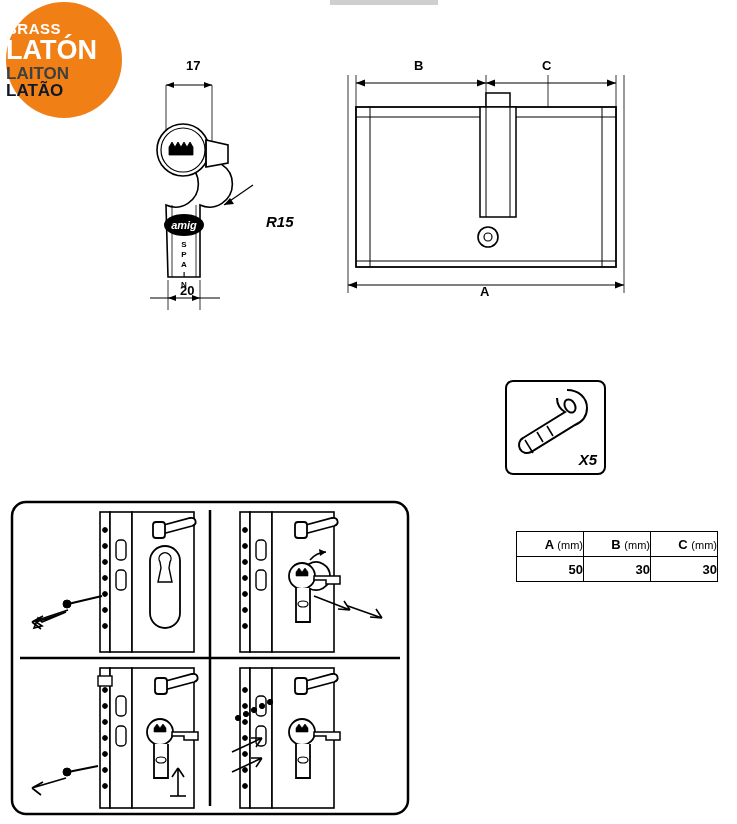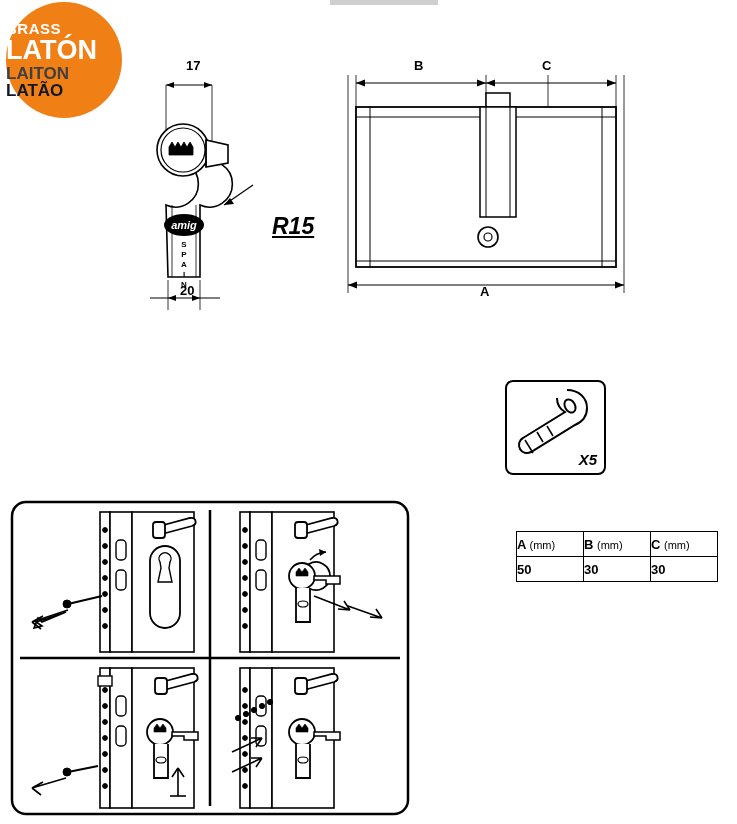--- a/index.html
+++ b/index.html
@@ -82,21 +82,21 @@
   .spec-table {
     position: absolute;
     left: 516px; top: 531px;
     border-collapse: collapse;
     background: #ffffff;
   }
   .spec-table th, .spec-table td {
     border: 1px solid #000000;
     width: 66px;
     height: 24px;
-    text-align: left;
+    text-align: right;
     font-size: 13px;
     font-weight: bold;
     font-family: "Liberation Sans", sans-serif;
     padding: 0;
   }
   .spec-table th span.unit {
     font-size: 11px;
     font-weight: normal;
   }
   .spec-table td { font-size: 13px; }
@@ -185,21 +185,21 @@
       <text x="64" y="192" font-family="Liberation Sans, sans-serif" font-size="8" font-weight="bold" fill="#000" text-anchor="middle">S</text>
       <text x="64" y="202" font-family="Liberation Sans, sans-serif" font-size="8" font-weight="bold" fill="#000" text-anchor="middle">P</text>
       <text x="64" y="212" font-family="Liberation Sans, sans-serif" font-size="8" font-weight="bold" fill="#000" text-anchor="middle">A</text>
       <text x="64" y="222" font-family="Liberation Sans, sans-serif" font-size="8" font-weight="bold" fill="#000" text-anchor="middle">I</text>
       <text x="64" y="232" font-family="Liberation Sans, sans-serif" font-size="8" font-weight="bold" fill="#000" text-anchor="middle">N</text>
     </g>
   </svg>
 
   <div class="dim" style="left:186px; top:58px;">17</div>
   <div class="dim" style="left:180px; top:283px;">20</div>
-  <div class="dim italic" style="left:272px; top:213px; font-size:23px;text-decoration:underline;">R15</div>
+  <div class="dim italic" style="left:266px; top:213px; font-size:15px;">R15</div>
 
   <svg width="320" height="280" style="position:absolute;left:340px;top:55px;">
     <g fill="none" stroke="#000">
 
       <line x1="16" y1="20" x2="16" y2="105" stroke-width="0.8"></line>
       <line x1="146" y1="20" x2="146" y2="90" stroke-width="0.8"></line>
       <line x1="208" y1="20" x2="208" y2="90" stroke-width="0.8"></line>
       <line x1="276" y1="20" x2="276" y2="105" stroke-width="0.8"></line>
 
       <line x1="16" y1="28" x2="146" y2="28" stroke-width="1.2"></line>

